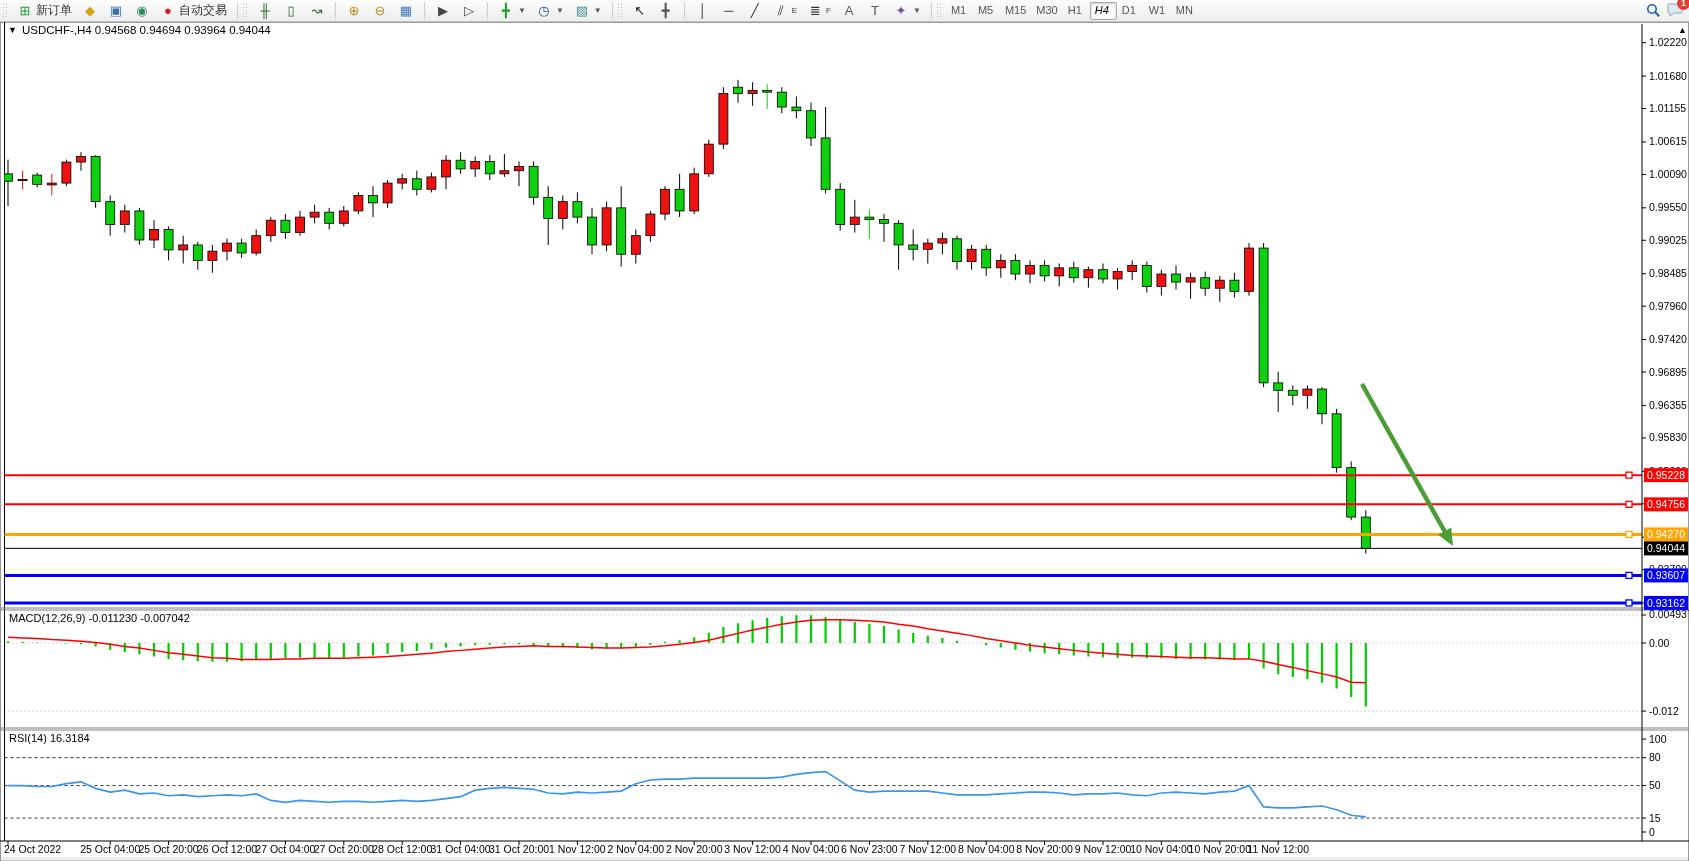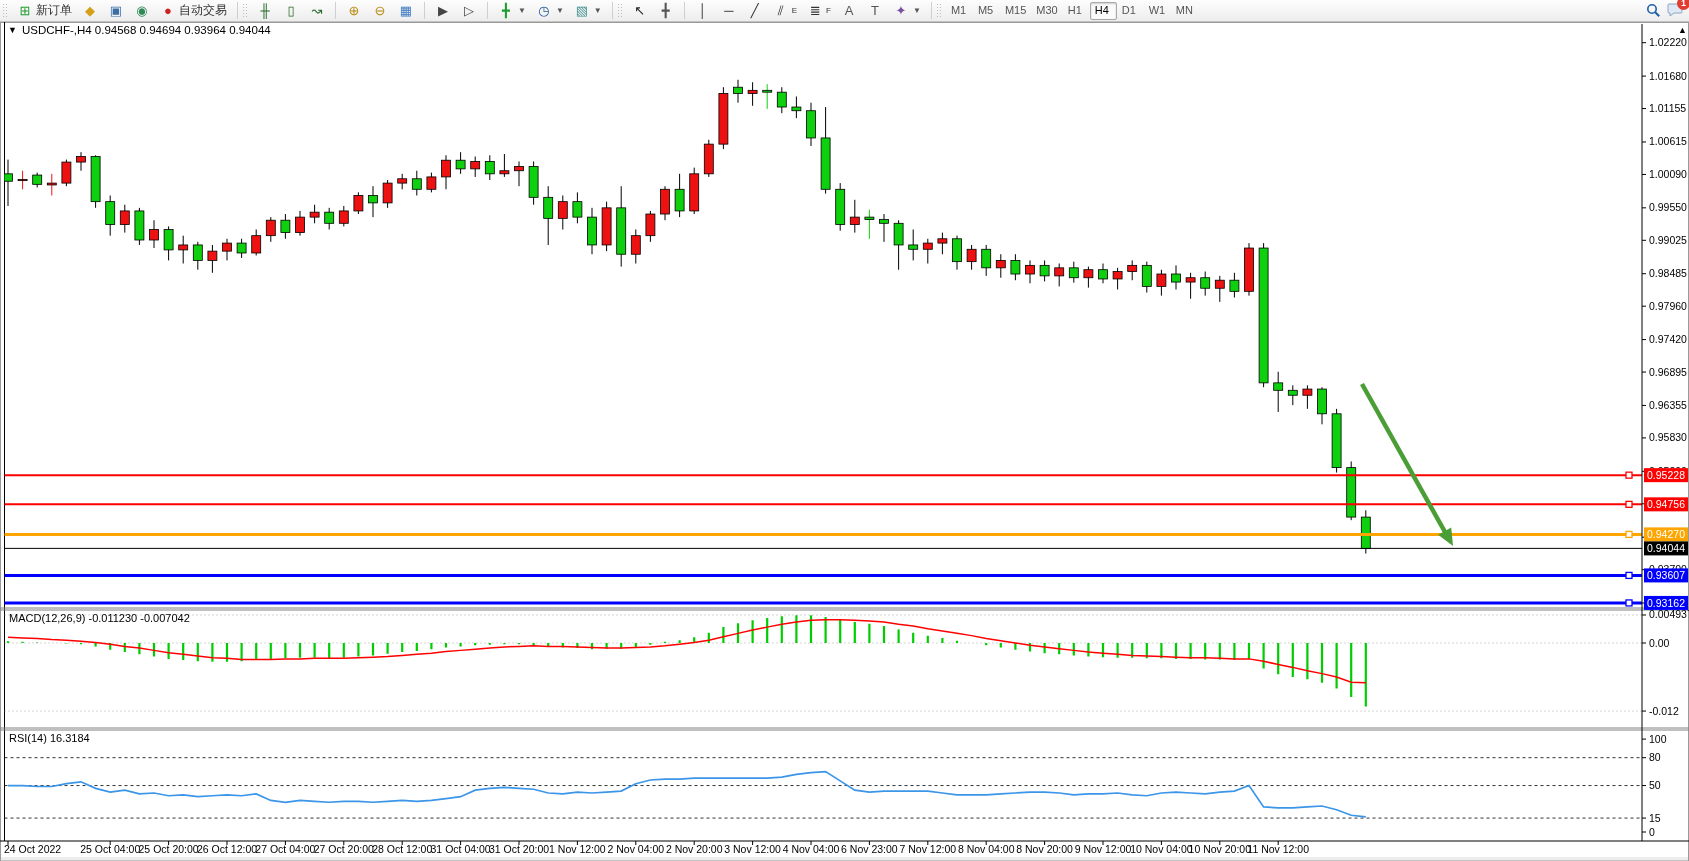--- a/index.html
+++ b/index.html
@@ -13,21 +13,21 @@
   .tb-group{display:flex;align-items:center;height:22px;padding:0 3px;}
   .tb-grip{width:5px;height:16px;margin:0 2px;
     background-image:radial-gradient(#bbb 35%,transparent 40%);background-size:3px 3px;}
   .tb-sep{width:1px;height:17px;background:#cfcfcf;margin:0 2px;}
   .tb-btn{display:flex;align-items:center;gap:3px;padding:1px 4px;height:20px;
     border:1px solid transparent;border-radius:2px;cursor:default;white-space:nowrap;}
   .glyph{display:inline-block;width:16px;text-align:center;font-size:13px;line-height:16px;}
   .caret{font-size:8px;color:#555;margin-left:1px;}
   .period-btn{min-width:27px;height:18px;padding:1px 4px;text-align:left;font-size:11px;
     color:#555;border:1px solid transparent;border-radius:2px;}
-  .period-btn.active{background:#fafafa;border:1px solid #a8a8a8;box-shadow:inset 0 1px 2px rgba(0,0,0,.18);color:#000;}
+  .period-btn.active{background:#fafafa;border:1px solid #a8a8a8;box-shadow:inset 0 1px 2px rgba(0,0,0,.18);color:#000;font-style:italic;}
   .tb-right{margin-left:auto;display:flex;align-items:center;padding-right:6px;gap:6px;}
   .badge{position:absolute;top:-5px;right:-7px;background:#e03c31;color:#fff;
     border-radius:50%;width:13px;height:13px;font-size:9px;line-height:13px;text-align:center;font-weight:bold;}
   .chat-wrap{position:relative;}
   
   .chart-svg{position:absolute;left:0;top:0;}
   text{font-family:"Liberation Sans",sans-serif;}
 </style>
 </head>
 <body>

